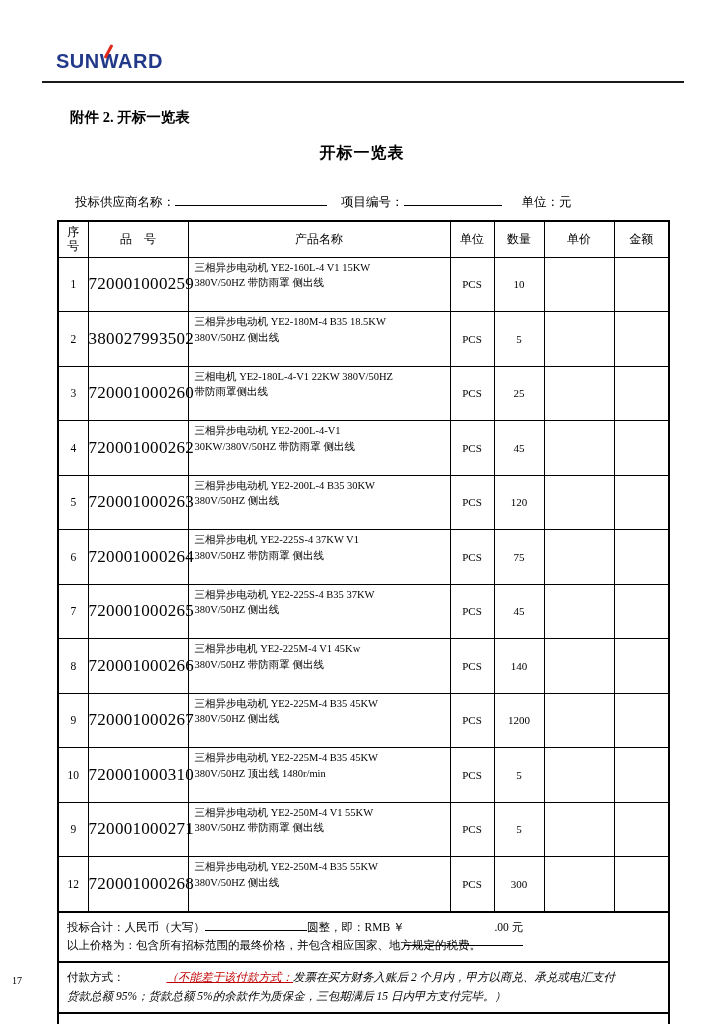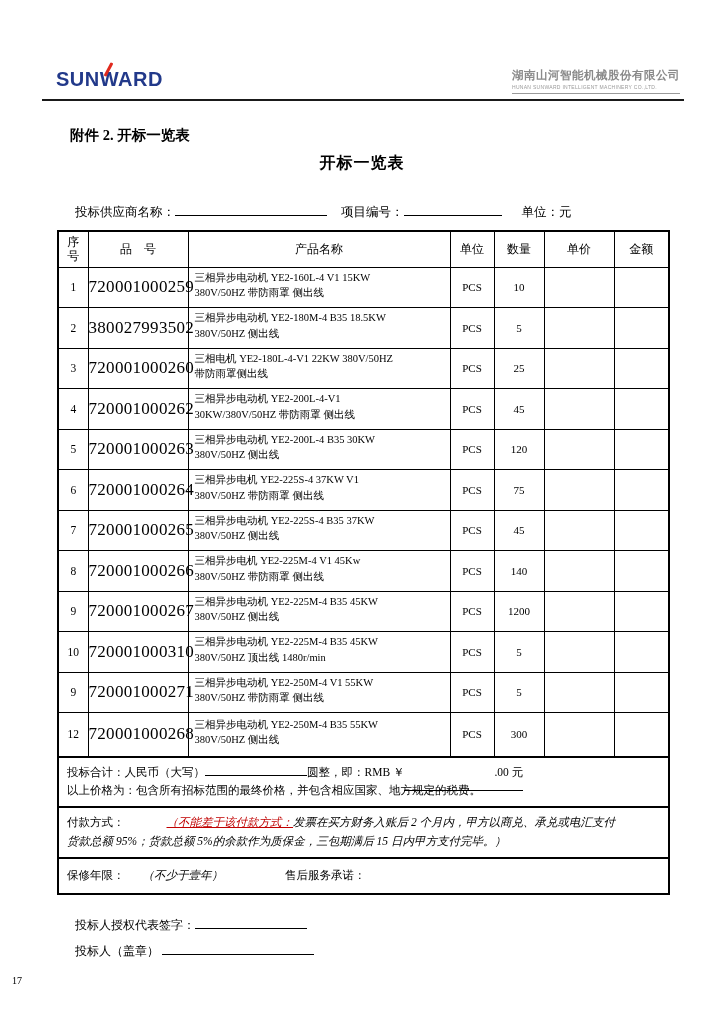--- a/index.html
+++ b/index.html
@@ -9,21 +9,21 @@
     width: 724px; height: 1024px;
     margin: 0 auto;
     background: #ffffff;
     font-family: "Liberation Serif", "DejaVu Serif", serif;
     color: #000;
     overflow: hidden;
   }
   
   .hdr {
     display: flex; justify-content: space-between; align-items: flex-end;
-    margin: 68px 44px 0 56px;
+    margin: 50px 44px 0 56px;
   }
   .logo { position: relative; height: 26px; }
   .logo-text {
     font-family: "Liberation Sans", "DejaVu Sans", sans-serif;
     font-weight: bold; font-size: 20px; letter-spacing: 0.5px;
     color: #22398a;
   }
   .w-slash {
     position: absolute; left: 51px; top: -6px;
     width: 3px; height: 15px; background: #e02a1e;
@@ -35,21 +35,21 @@
     font-weight: bold; font-size: 11.5px; color: #8a8a8a; letter-spacing: 0.5px;
   }
   .company-en {
     font-family: "Liberation Sans", "DejaVu Sans", sans-serif;
     font-size: 5px; color: #9a9a9a; letter-spacing: 0.3px; margin-top: 1px;
   }
   .rule { height: 2px; background: #1a1a1a; margin: 5px 40px 0 42px; }
 
   
   .attachment { margin: 25px 0 0 70px; font-weight: bold; font-size: 14.5px; }
-  .title { margin-top: 8px; text-align: center; font-weight: bold; font-size: 16px; letter-spacing: 1px; }
+  .title { margin-top: 16px; text-align: center; font-weight: bold; font-size: 16px; letter-spacing: 1px; }
 
   
   .form-line { margin: 29px 0 0 75px; font-size: 12.5px; }
   .blank { display: inline-block; border-bottom: 1px solid #000; height: 13px; vertical-align: baseline; }
   .b-supplier { width: 152px; margin-right: 14px; }
   .b-project  { width: 98px;  margin-right: 20px; }
   .b-cap      { width: 102px; }
   .b-rmb      { width: 90px; }
   .b-sig1     { width: 112px; }
   .b-sig2     { width: 152px; }
@@ -63,21 +63,21 @@
   col.c1 { width: 30px; } col.c2 { width: 100px; } col.c3 { width: 262px; }
   col.c4 { width: 44px; } col.c5 { width: 50px; }  col.c6 { width: 70px; }
   col.c7 { width: 55px; }
   th, td { border: 1px solid #000; font-weight: normal; }
   thead th { height: 36px; font-size: 12px; text-align: center; line-height: 1.2; }
   th.h-no { padding: 0 8px; }
   tbody tr td { height: 36px; }
   tr.tall td { height: 44px; }
   td.c-no   { text-align: center; font-size: 11.5px; }
   td.c-part { text-align: center; font-size: 17px; letter-spacing: 0.3px; }
-  td.c-name { text-align: left; font-size: 10.5px; line-height: 1.5; padding: 2px 3px 6px 6px; white-space: pre-line; }
+  td.c-name { text-align: left; font-size: 10.5px; line-height: 1.5; padding: 2px 3px 20px 6px; white-space: pre-line; }
   td.c-unit, td.c-qty { text-align: center; font-size: 11px; }
   td.section { padding: 5px 8px 6px 8px; font-size: 11.5px; line-height: 1.65; text-align: left; border-top: 2px solid #000; }
   .underline-tail { border-bottom: 1px solid #000; padding-bottom: 12px; }
   .gap-s { display: inline-block; width: 18px; }
   .gap-m { display: inline-block; width: 42px; }
   .gap-l { display: inline-block; width: 62px; }
   .it { font-style: italic; }
   .red { color: #c00000; }
   .red-u { text-decoration: underline; }
 
@@ -88,24 +88,20 @@
 </style>
 </head>
 <body>
 
 <div class="page">
 
   <div class="hdr">
     <div class="logo">
       <span class="logo-text">SUNWARD</span>
       <span class="w-slash"></span>
-    </div>
-    <div class="company">
-      <div class="company-cn">湖南山河智能机械股份有限公司</div>
-      <div class="company-en">HUNAN SUNWARD INTELLIGENT MACHINERY CO.,LTD.</div>
     </div>
   </div>
   <div class="rule"></div>
 
   <div class="attachment">附件 2. 开标一览表</div>
   <div class="title">开标一览表</div>
 
   <div class="form-line">
     <span>投标供应商名称：</span><span class="blank b-supplier"></span><span>项目编号：</span><span class="blank b-project"></span><span>单位：元</span>
   </div>

